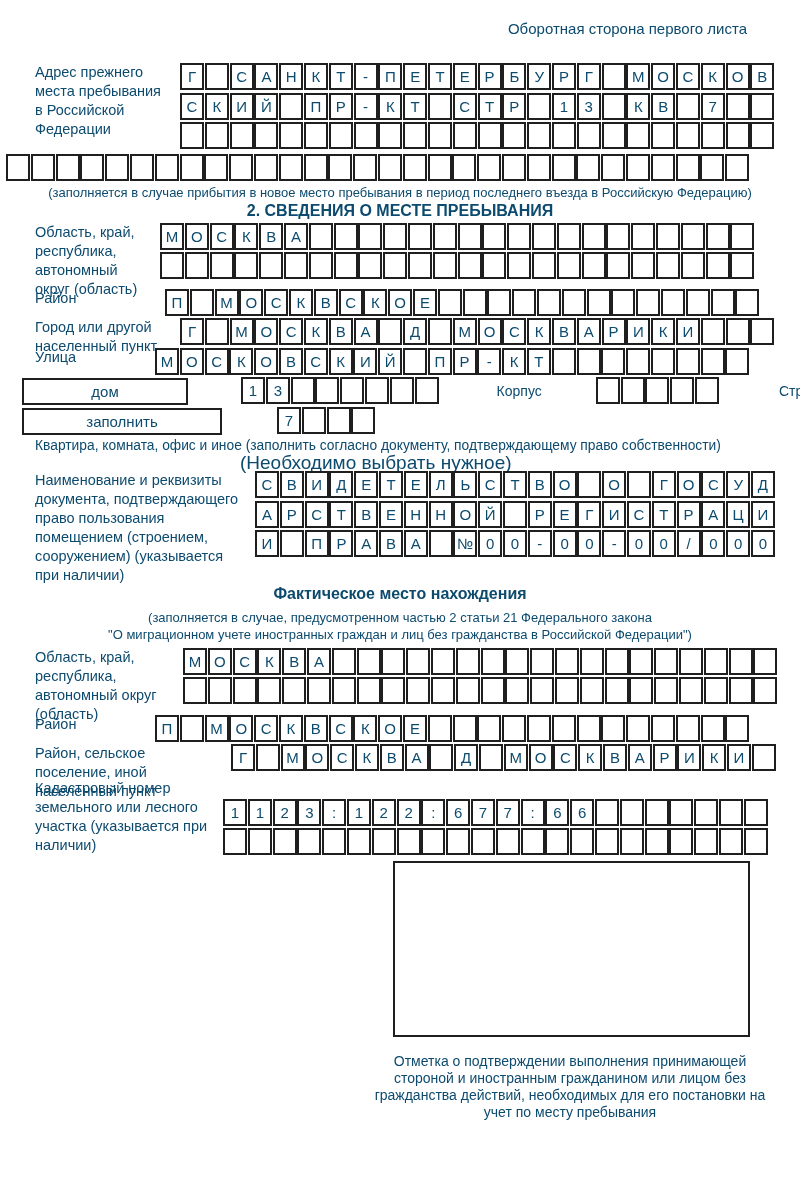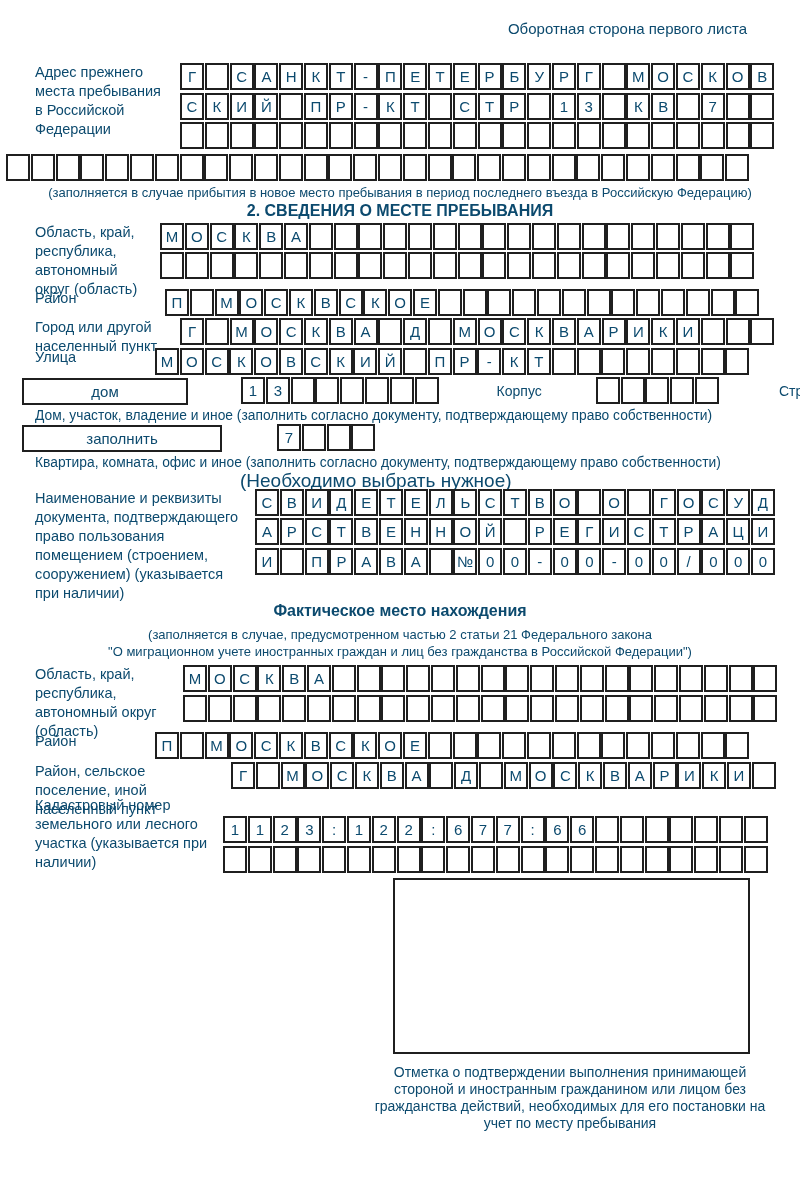--- a/index.html
+++ b/index.html
@@ -53,21 +53,21 @@
   .mr10{margin-right:10px} .mr12{margin-right:12px} .mr16{margin-right:16px}
   .mr24{margin-right:24px} .mr28{margin-right:28px}
   .hint { margin-left:240px; font-size:19px; line-height:17px; height:17px; }
 
   .factual-cap1 { margin-top:4px; }
   .stamp-box {
     box-sizing:border-box; margin-left:393px; margin-top:3px;
     width:357px; height:176px; border:2px solid #1f1f1f; background:#fff;
   }
   .stamp-caption {
-    margin-left:370px; width:400px; margin-top:10px;
+    margin-left:370px; width:400px; margin-top:16px;
     text-align:center; font-size:14px; line-height:17px;
   }
 </style>
 </head>
 <body>
 
 <div class="page">
 
   <div class="header-note">Оборотная сторона первого листа</div>
 
@@ -359,21 +359,20 @@
         <span class="cbox"></span>
       </div>
     <div class="inline-lbl pad-stroenie">Строение</div>
     <div class="boxrow">
         <span class="cbox">1</span>
         <span class="cbox"></span>
         <span class="cbox"></span>
         <span class="cbox"></span>
       </div>
   </div>
-  <div class="caption-l">Дом, участок, владение и иное (заполнить согласно документу, подтверждающему право собственности)</div>
 
   <div class="house-row">
     <div class="widebox wb-kv">заполнить</div>
     <div class="boxrow">
         <span class="cbox">7</span>
         <span class="cbox"></span>
         <span class="cbox"></span>
         <span class="cbox"></span>
       </div>
   </div>

